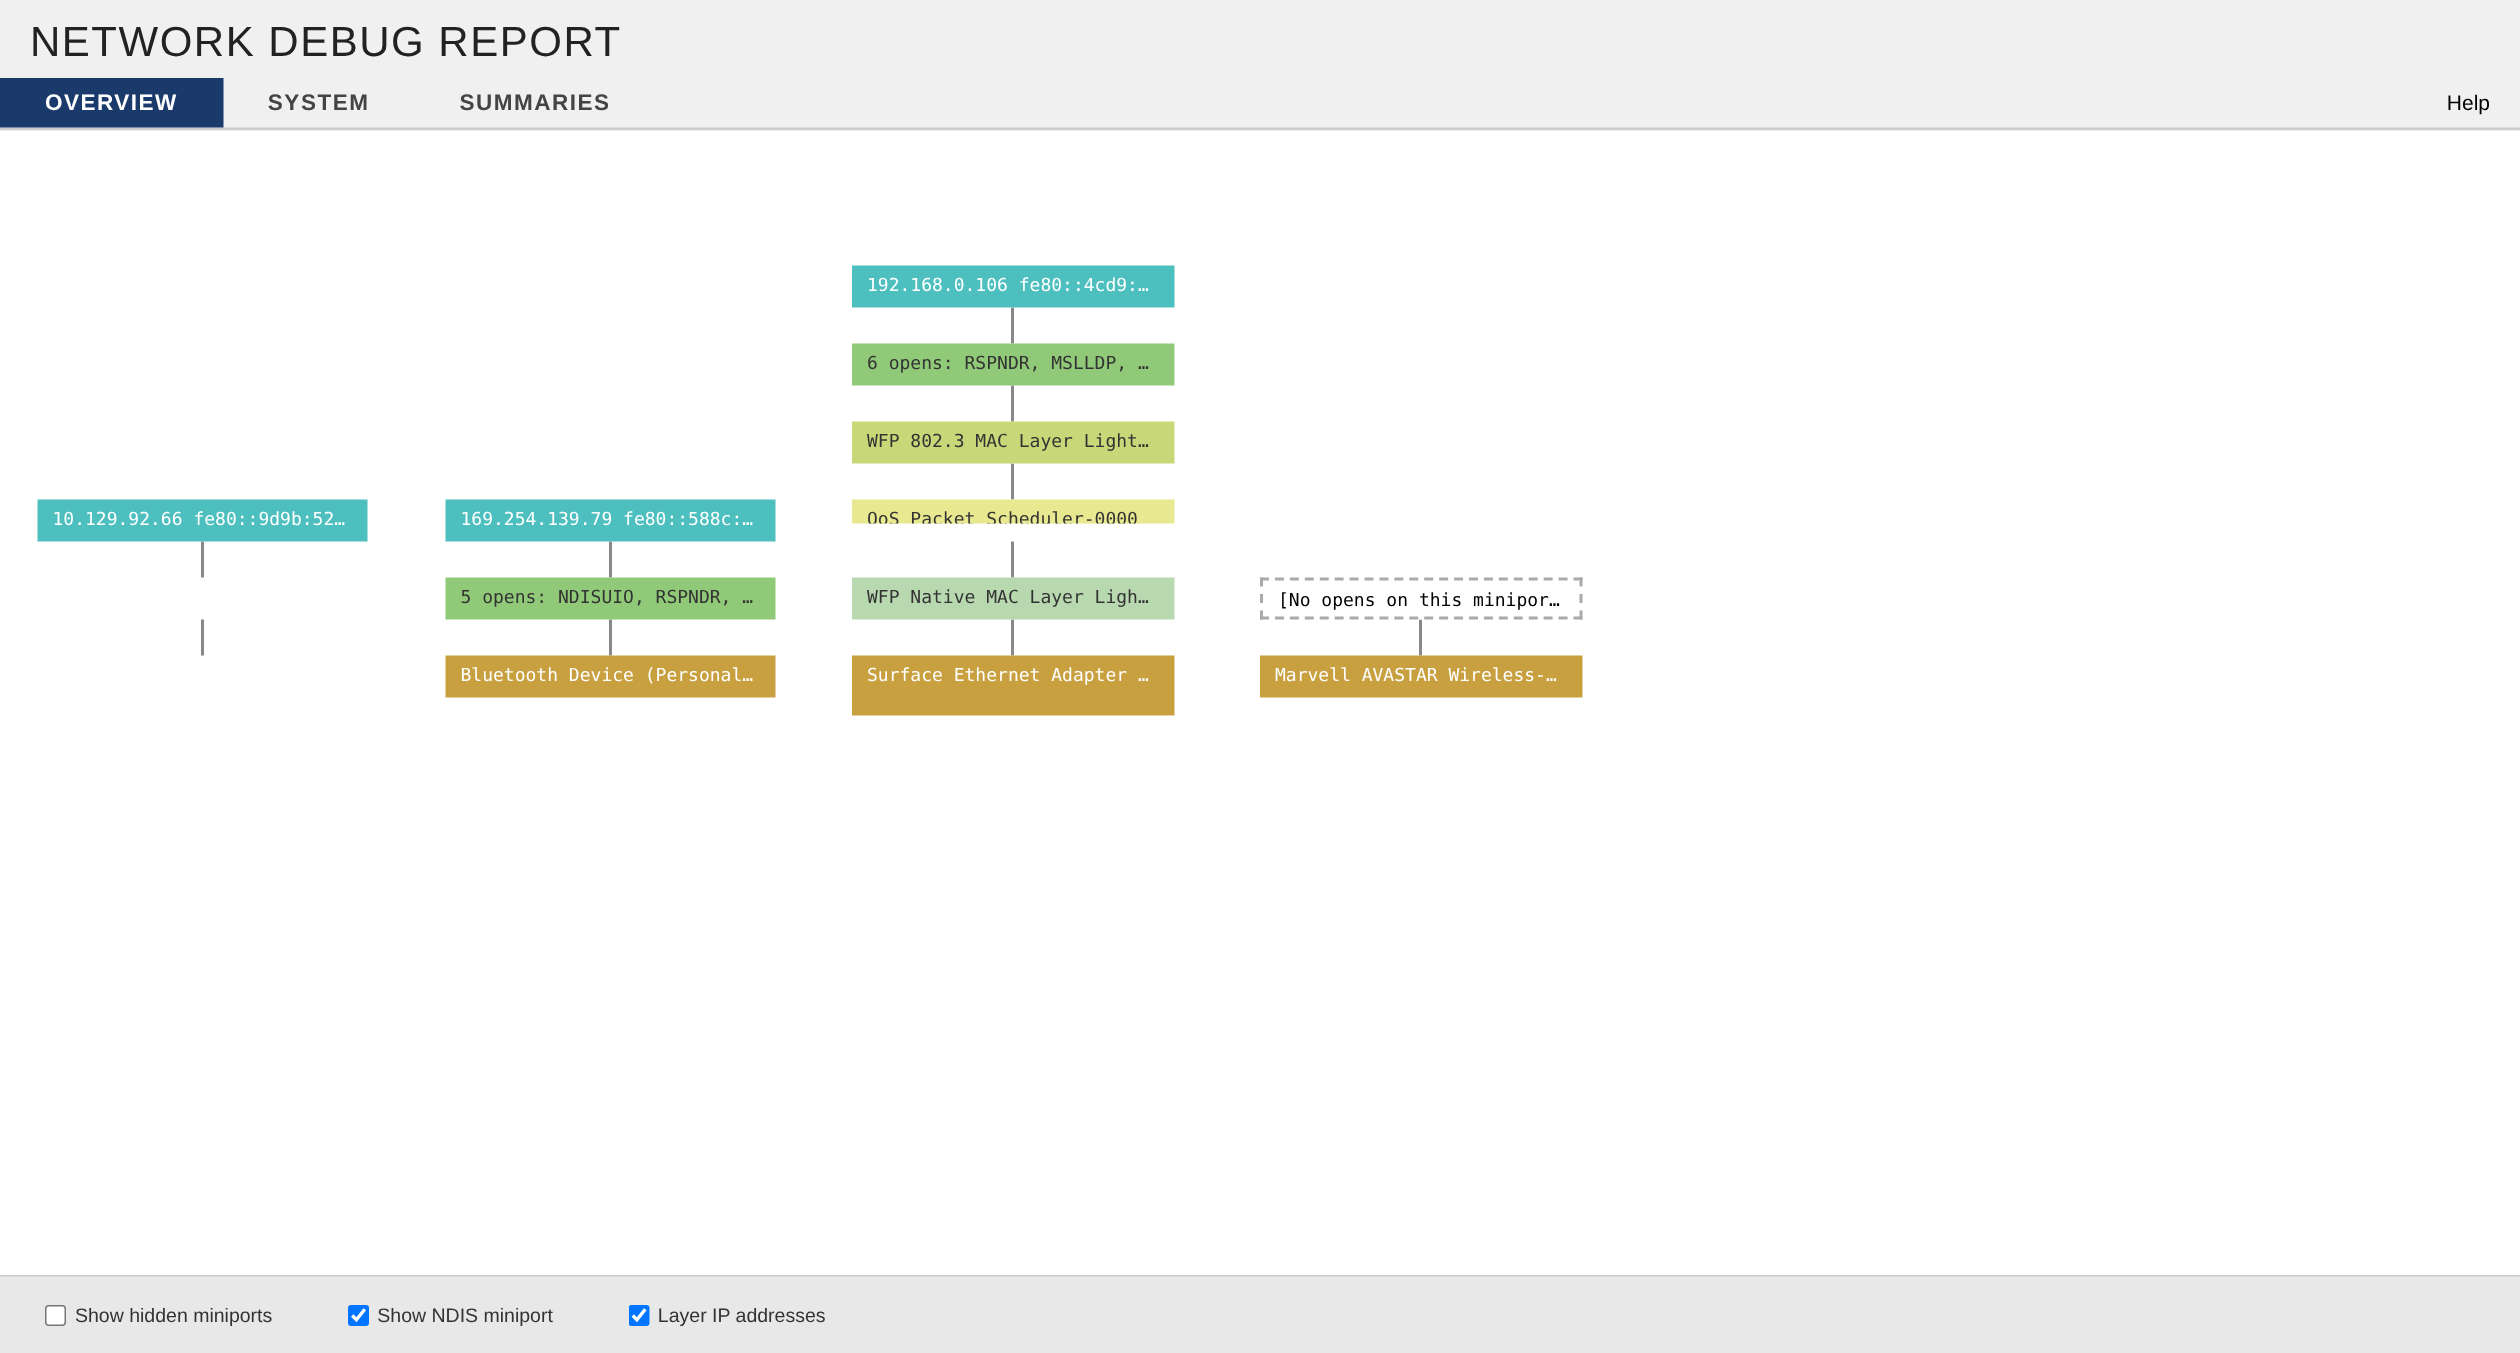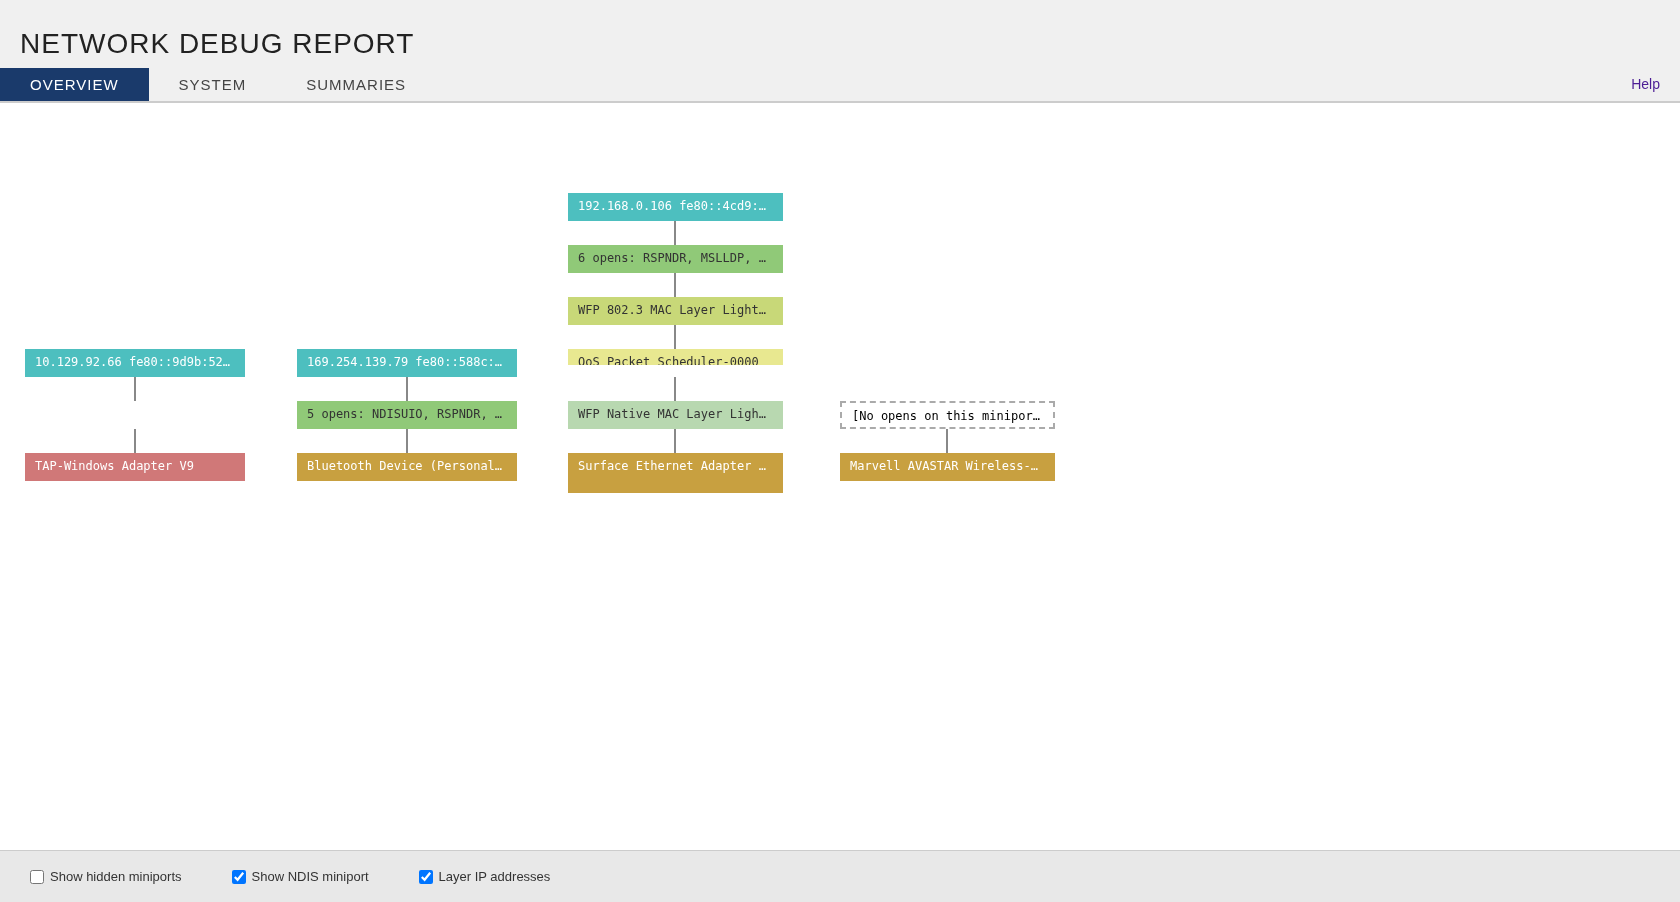--- a/index.html
+++ b/index.html
@@ -7,21 +7,21 @@
       font-family: 'Segoe UI', Arial, sans-serif;
       background: #f0f0f0;
       width: 1680px;
       min-height: 902px;
       overflow-x: hidden;
     }
 
     
     .header {
       background: #f0f0f0;
-      padding: 28px 20px 0 20px;
+      padding: 12px 20px 0 20px;
     }
     .page-title {
       font-size: 28px;
       font-weight: 300;
       color: #222;
       letter-spacing: 1px;
       text-transform: uppercase;
       margin-bottom: 8px;
       font-variant: small-caps;
     }
@@ -31,35 +31,35 @@
       display: flex;
       align-items: stretch;
       background: #f0f0f0;
       border-bottom: 2px solid #ccc;
       position: relative;
     }
     .nav-tab {
       padding: 8px 30px;
       font-size: 15px;
       font-variant: small-caps;
-      font-weight: 400;
+      font-weight: 700;
       letter-spacing: 1px;
       cursor: pointer;
       color: #444;
       text-transform: uppercase;
     }
     .nav-tab.active {
       background: #1a3a6b;
       color: #fff;
     }
     .help-link {
       position: absolute;
       right: 20px;
       top: 8px;
-      color: #4c1d95;
+      color: #000000;
       text-decoration: none;
       font-size: 14px;
     }
 
     
     .main-content {
       padding: 30px 20px;
       min-height: 780px;
       background: #fff;
       position: relative;
@@ -207,23 +207,20 @@
     </div>
     <div class="node node-green-pale" style="left:548px;top:268px;width:215px;height:28px;">
       WFP Native MAC Layer LightWeight
     </div>
     <div class="node node-orange" style="left:548px;top:320px;width:215px;height:40px;">
       Surface Ethernet Adapter #2
     </div>
 
     <div class="node node-cyan" style="left:5px;top:216px;width:220px;height:28px;">
       10.129.92.66 fe80::9d9b:523e:2d70:2
-    </div>
-    <div class="node node-red" style="left:5px;top:320px;width:220px;height:28px;">
-      TAP-Windows Adapter V9
     </div>
 
     <div class="node node-cyan" style="left:277px;top:216px;width:220px;height:28px;">
       169.254.139.79 fe80::588c:1851:f711:
     </div>
     <div class="node node-green-light" style="left:277px;top:268px;width:220px;height:28px;">
       5 opens: NDISUIO, RSPNDR, LLTDIO,
     </div>
     <div class="node node-orange" style="left:277px;top:320px;width:220px;height:28px;">
       Bluetooth Device (Personal Area Net

